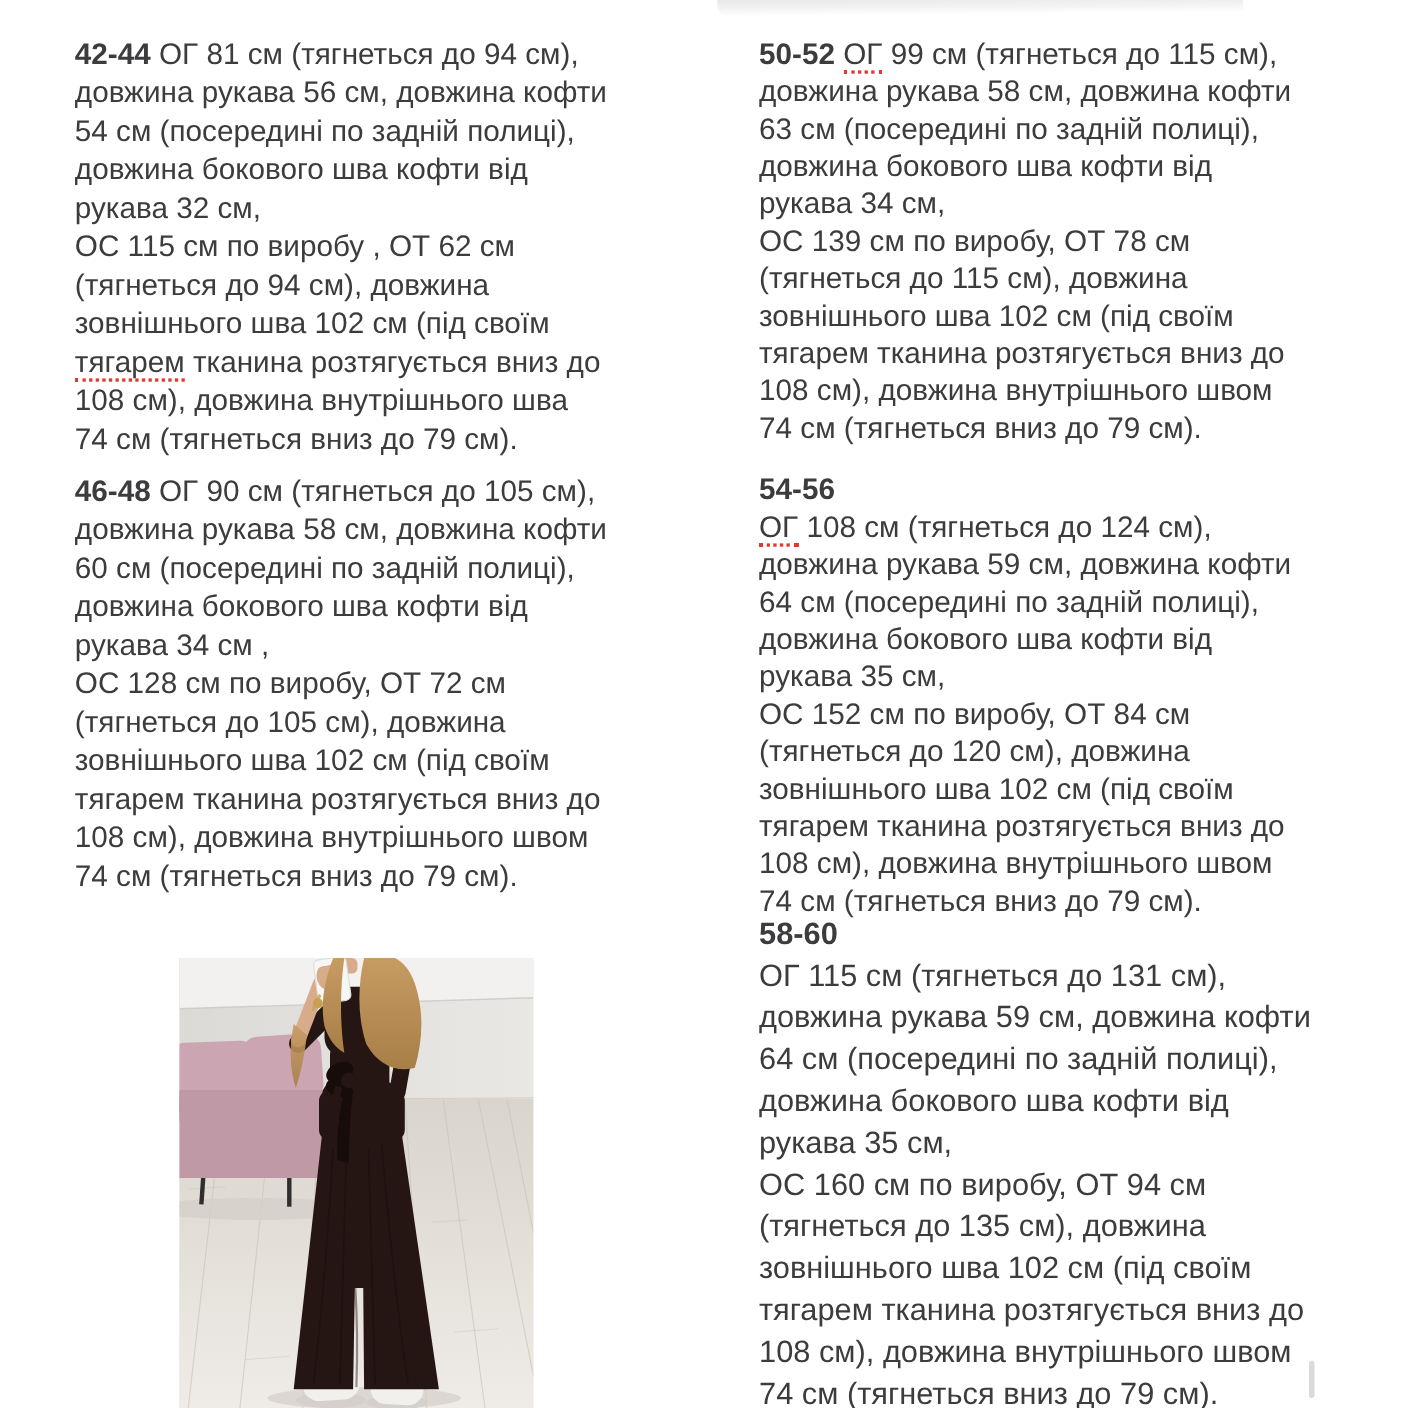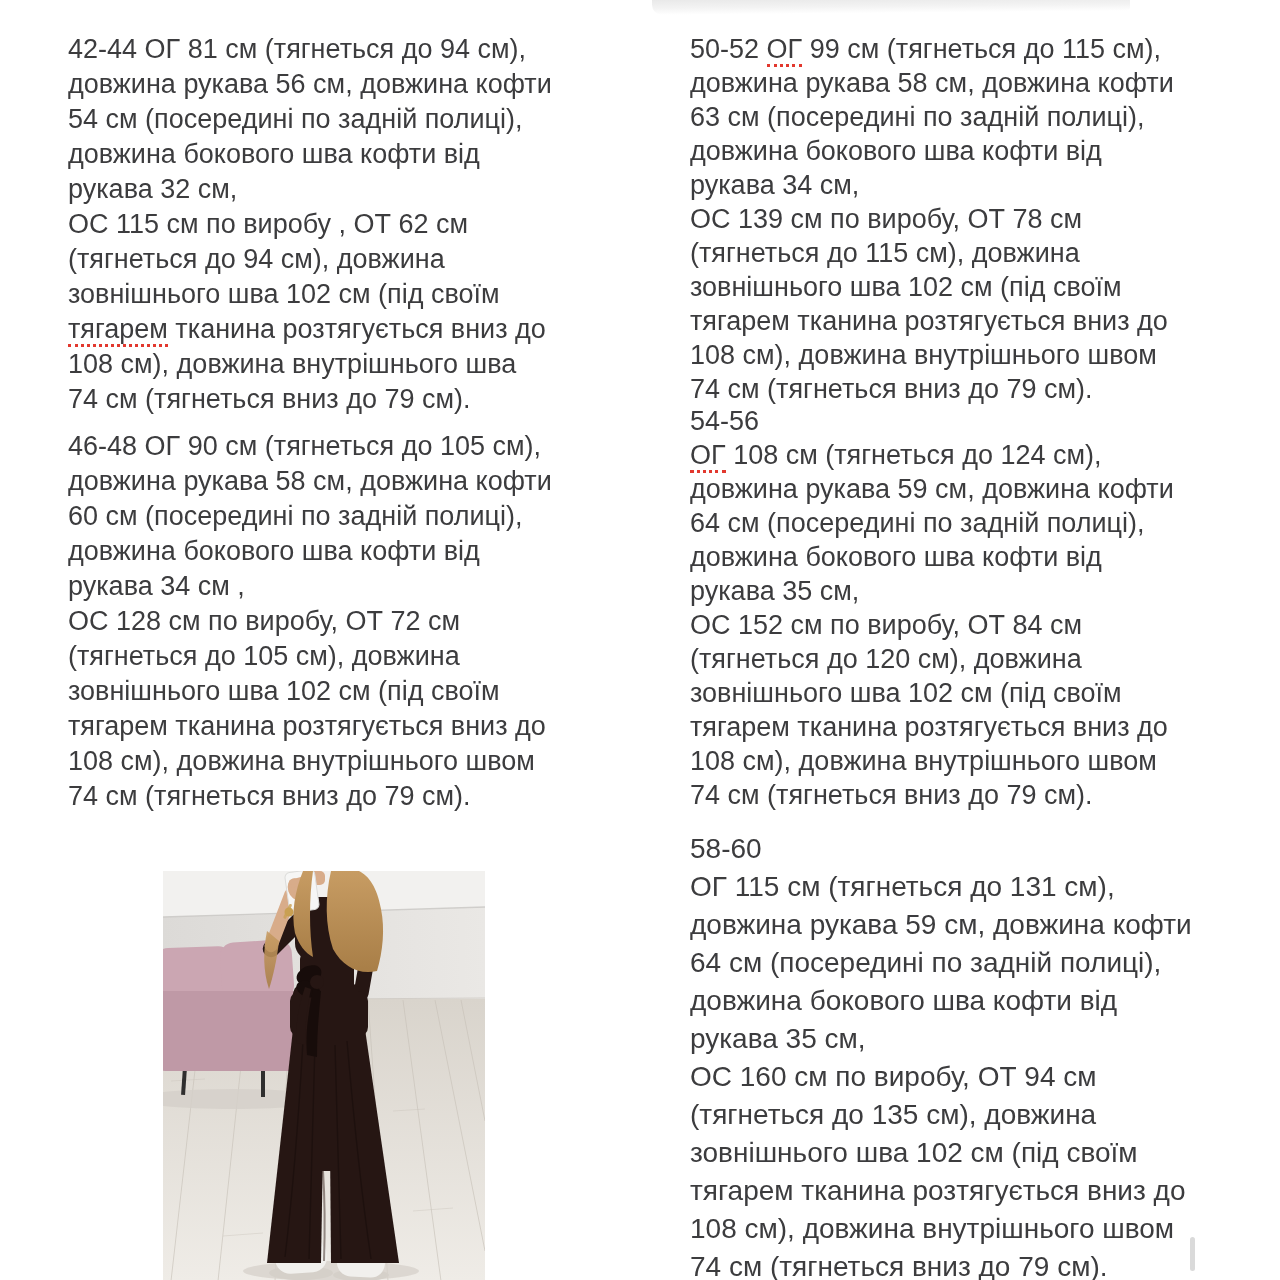--- a/index.html
+++ b/index.html
@@ -33,26 +33,26 @@
     position:relative;width:1280px;height:1280px;overflow:hidden;
     background:var(--page-bg);
     font-family:"Liberation Sans","DejaVu Sans",sans-serif;
     color:var(--text-color);
   }
   .size-block{position:absolute;white-space:pre;font-size:27px;}
   .size-block .line{white-space:pre;}
   .lh-35{line-height:35px;}
   .lh-34{line-height:34px;}
   .lh-38{line-height:38px;font-size:28px;}
-  .bold{font-weight:400;}
+  .bold{font-weight:700;}
   .misspelled{border-bottom:3px dotted var(--spell-red);padding-bottom:0px;text-align:center;}
   #block-42-44{left:68px;top:32px;}
   #block-46-48{left:68px;top:429px;}
   #block-50-52{left:690px;top:32px;}
-  #block-54-56{left:690px;top:404px;}
+  #block-54-56{left:690px;top:428px;}
   #block-58-60{left:690px;top:830px;}
   .photo{
     position:absolute;left:163px;top:871px;width:322px;height:409px;
     margin:0;padding:0;overflow:hidden;background:var(--photo-wall-light);
   }
   .photo svg{display:block;}
   .top-edge-shadow{
     position:absolute;left:652px;top:0;width:478px;height:15px;
     background:linear-gradient(to bottom,var(--top-shadow) 0%,#f3f3f3 55%,rgba(255,255,255,0) 100%);
     transform:rotate(-0.5deg);transform-origin:left top;

